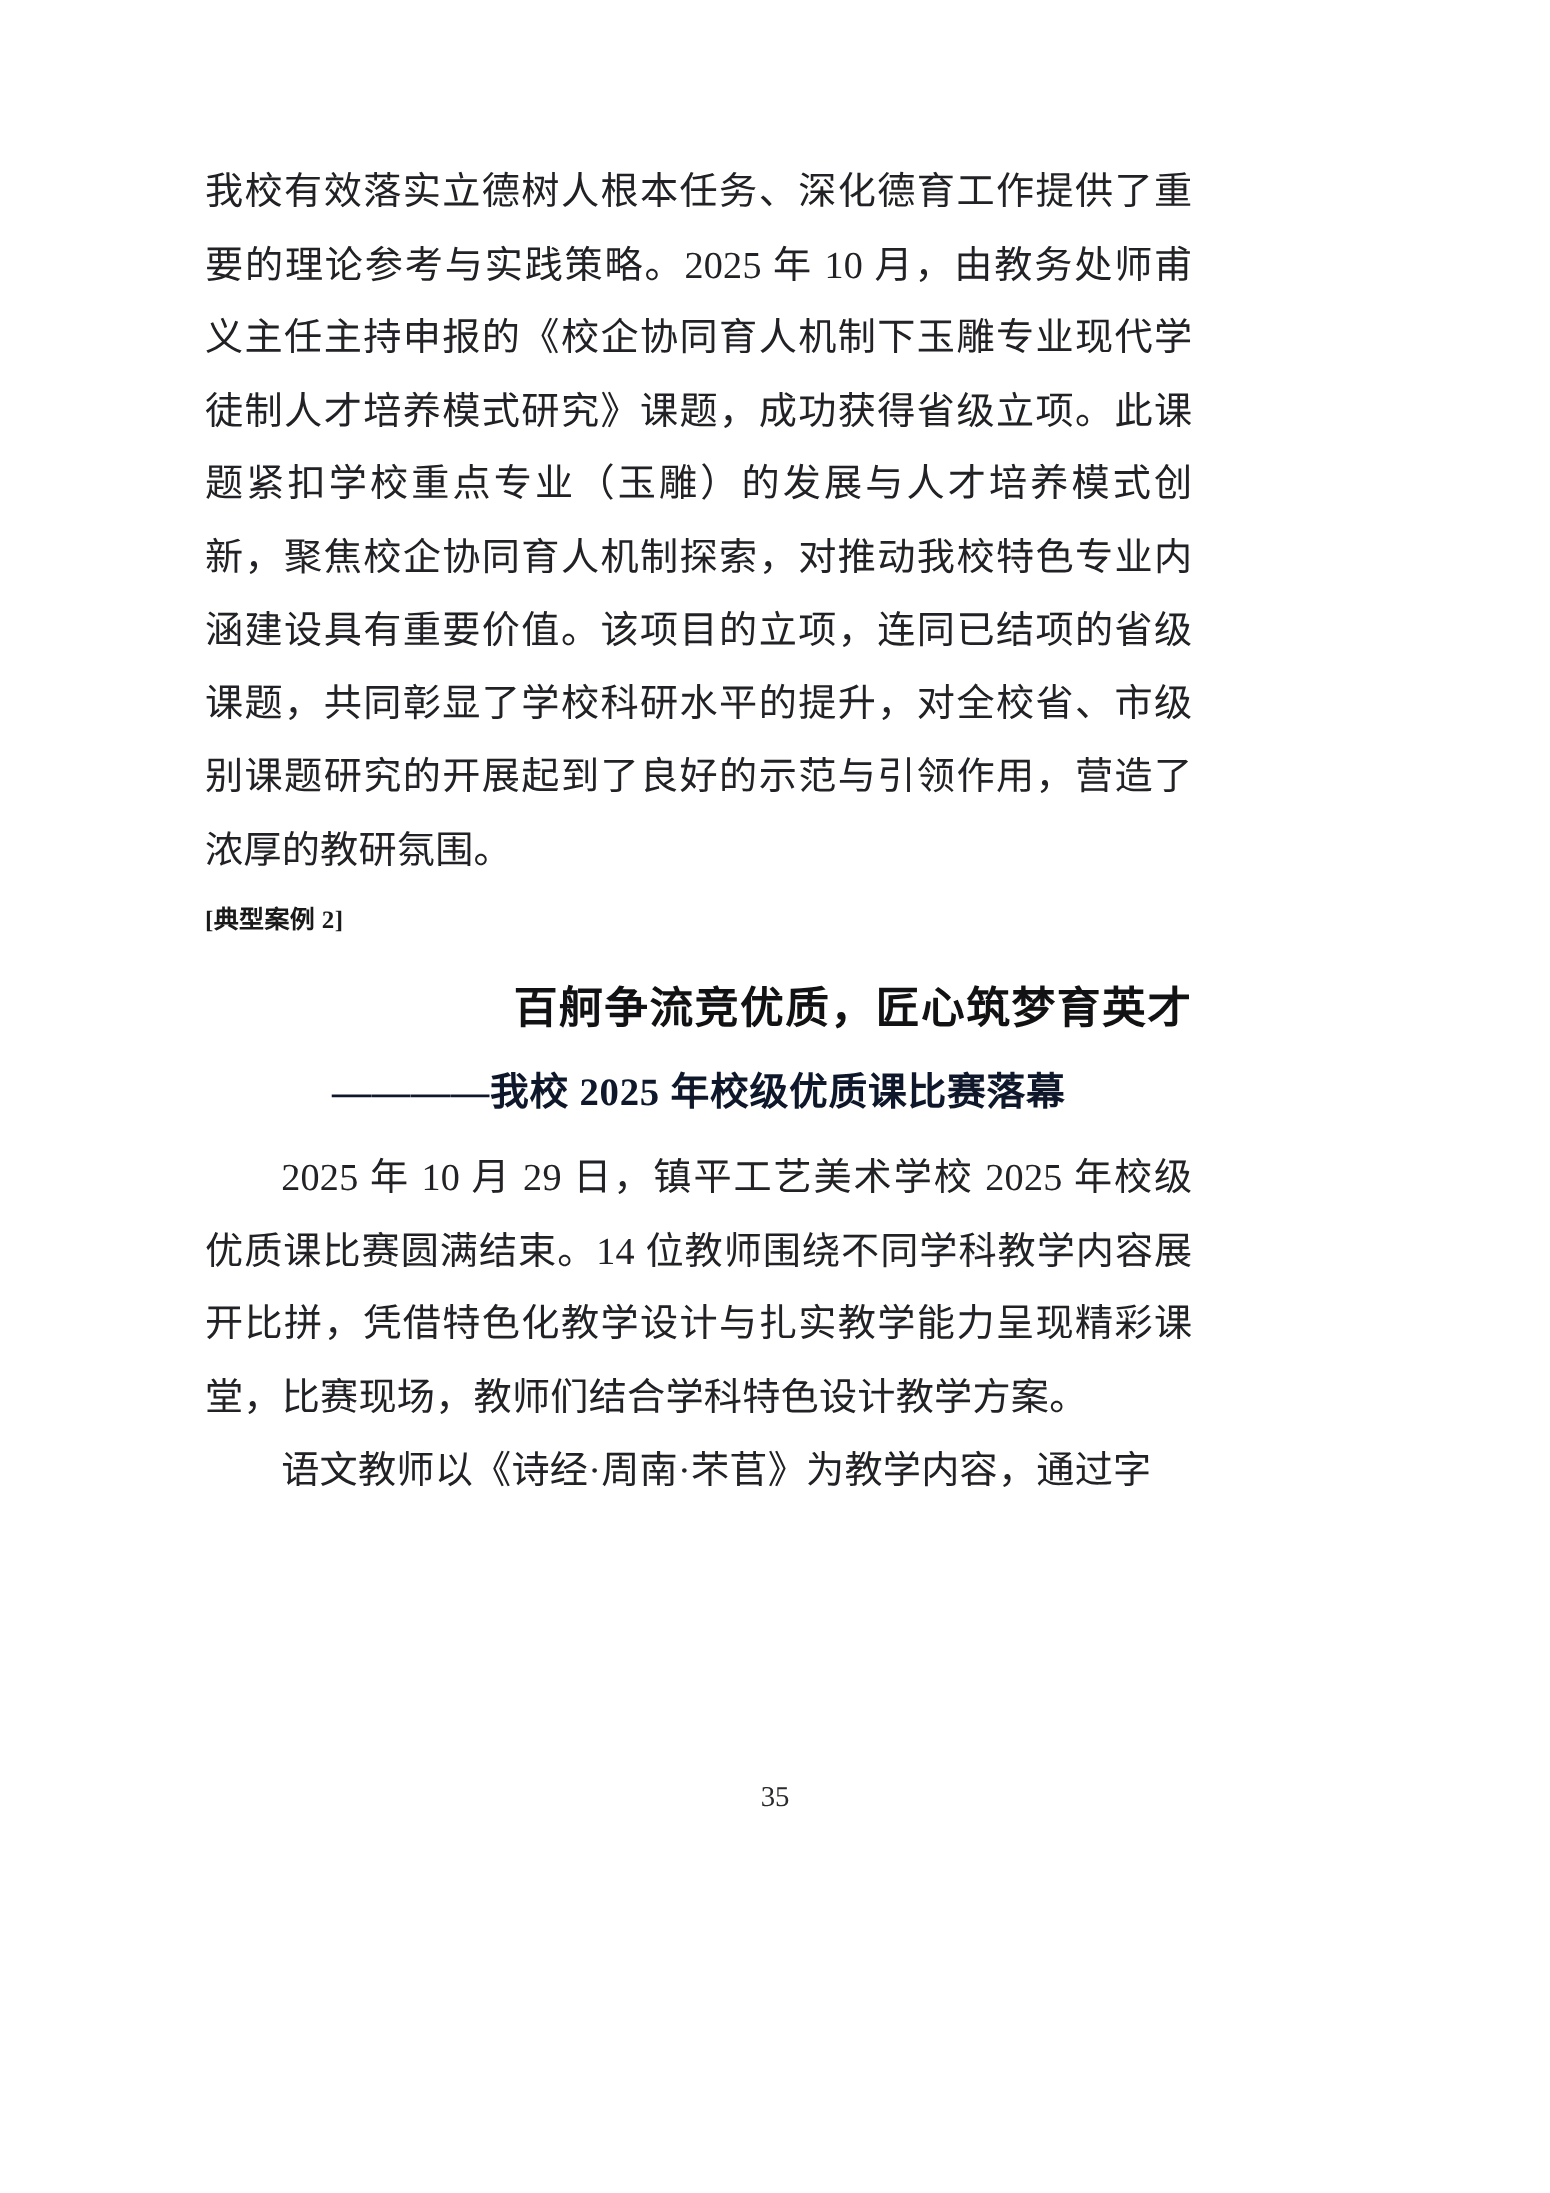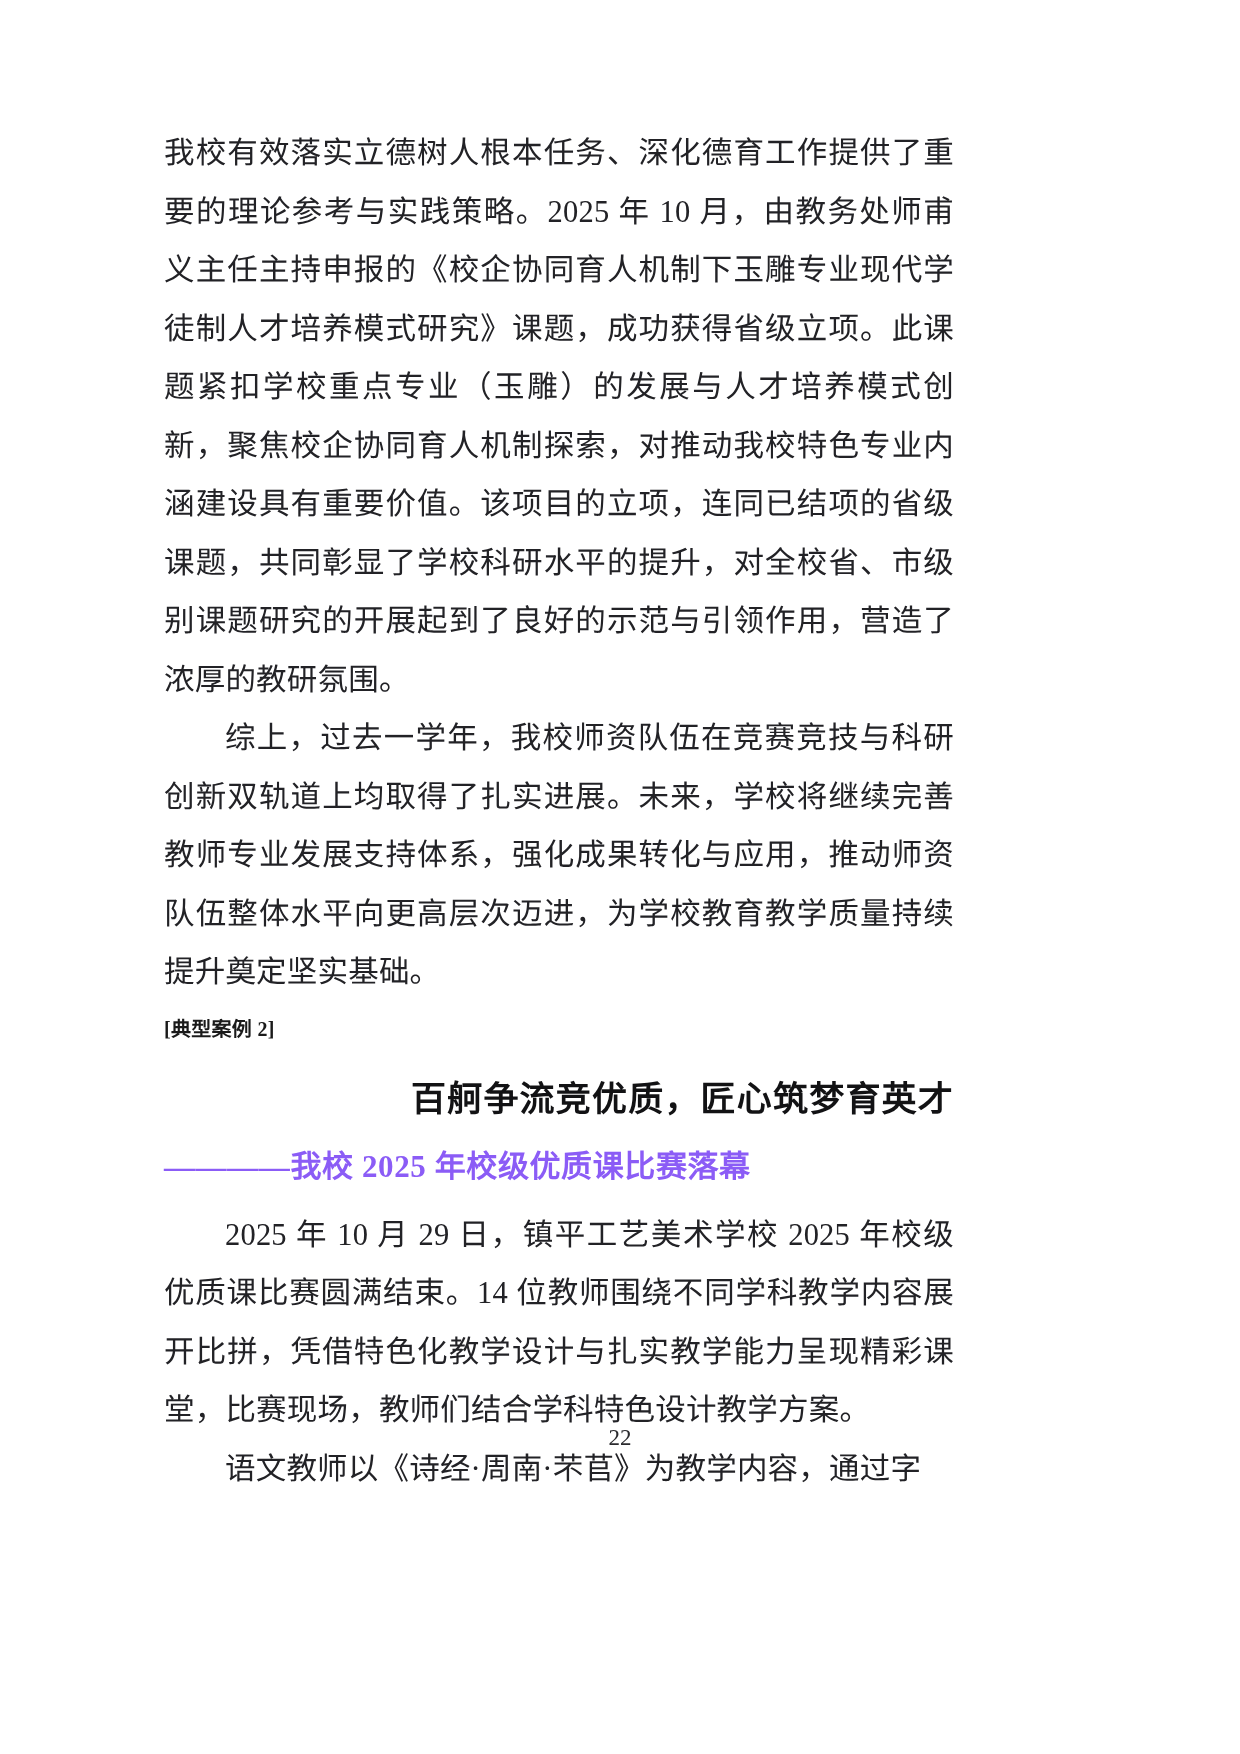--- a/index.html
+++ b/index.html
@@ -71,23 +71,23 @@
     text-align: right;
     letter-spacing: 1.2px;
     color: #121214;
     margin: 16px 0 0 0;
     font-family: "Liberation Serif", "DejaVu Serif", serif;
   }
   .case-subtitle {
     font-size: 31px;
     line-height: 62px;
     font-weight: bold;
-    text-align: left;
+    text-align: center;
     letter-spacing: 0.6px;
-    color: #8b5cf6;
+    color: #0f172a;
     margin: 4px 0 8px 0;
     font-family: "Liberation Serif", "DejaVu Serif", serif;
   }
 
   
   .page-number {
     position: absolute;
     left: 0;
     top: 1424px;
     width: 1240px;
@@ -100,29 +100,28 @@
 </style>
 </head>
 <body>
 
 <div class="page">
 
   <div class="content">
 
     <p class="para">我校有效落实立德树人根本任务、深化德育工作提供了重要的理论参考与实践策略。2025 年 10 月，由教务处师甫义主任主持申报的《校企协同育人机制下玉雕专业现代学徒制人才培养模式研究》课题，成功获得省级立项。此课题紧扣学校重点专业（玉雕）的发展与人才培养模式创新，聚焦校企协同育人机制探索，对推动我校特色专业内涵建设具有重要价值。该项目的立项，连同已结项的省级课题，共同彰显了学校科研水平的提升，对全校省、市级别课题研究的开展起到了良好的示范与引领作用，营造了浓厚的教研氛围。</p>
 
-    <p class="para indent">综上，过去一学年，我校师资队伍在竞赛竞技与科研创新双轨道上均取得了扎实进展。未来，学校将继续完善教师专业发展支持体系，强化成果转化与应用，推动师资队伍整体水平向更高层次迈进，为学校教育教学质量持续提升奠定坚实基础。</p>
 
     <p class="case-label">[典型案例 2]</p>
 
     <h1 class="case-title">百舸争流竞优质，匠心筑梦育英才</h1>
 
     <h2 class="case-subtitle">————我校 2025 年校级优质课比赛落幕</h2>
 
     <p class="para indent">2025 年 10 月 29 日，镇平工艺美术学校 2025 年校级优质课比赛圆满结束。14 位教师围绕不同学科教学内容展开比拼，凭借特色化教学设计与扎实教学能力呈现精彩课堂，比赛现场，教师们结合学科特色设计教学方案。</p>
 
     <p class="para indent">语文教师以《诗经·周南·芣苢》为教学内容，通过字</p>
 
   </div>
 
-  <div class="page-number">22</div>
+  <div class="page-number">35</div>
 
 </div>
 
 </body></html>

